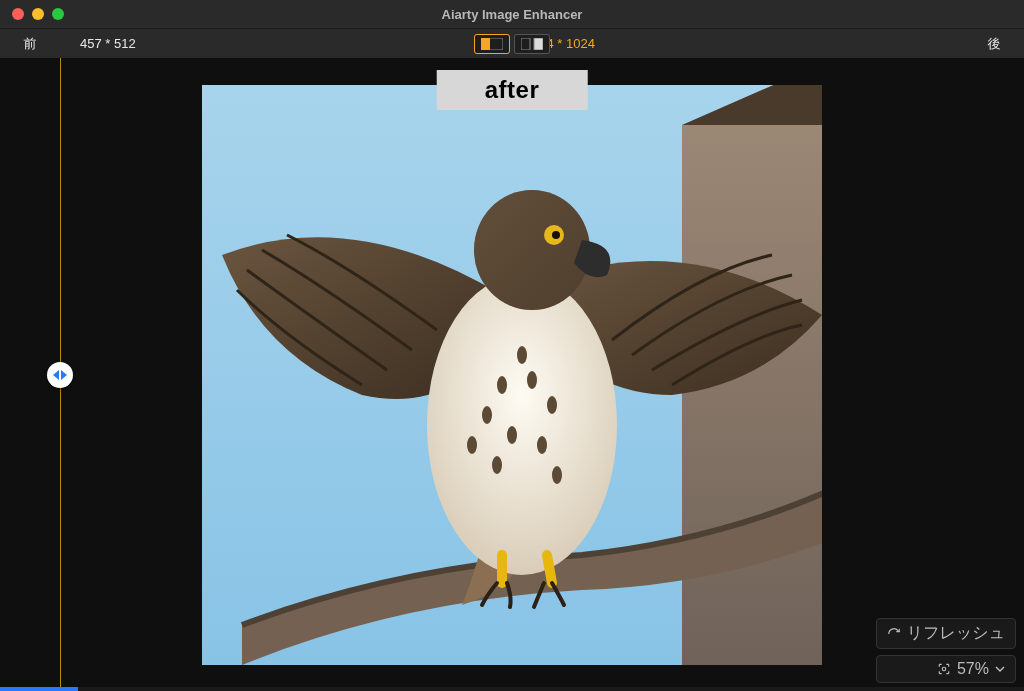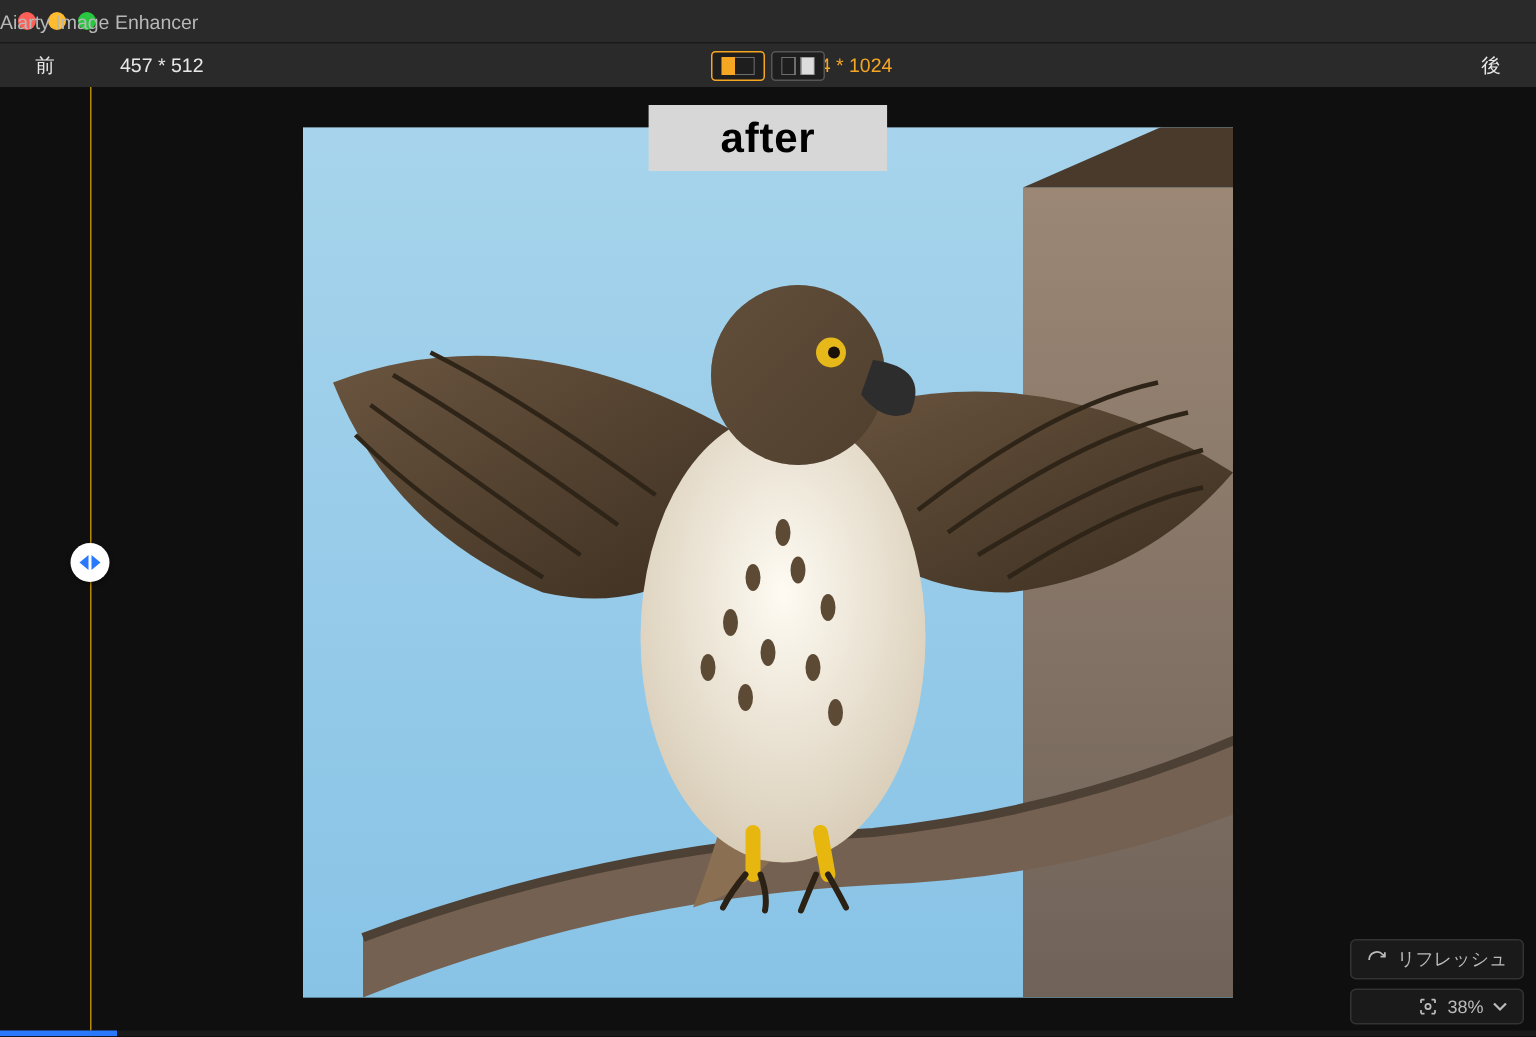--- a/index.html
+++ b/index.html
@@ -6,21 +6,21 @@
   *{box-sizing:border-box}
   .window{width:1024px;height:691px;position:relative;background:#0f0f0f;display:flex;flex-direction:column}
 
   
   .titlebar{height:28px;background:#2a2a2a;display:flex;align-items:center;position:relative}
   .traffic{display:flex;gap:8px;padding-left:12px}
   .t{width:12px;height:12px;border-radius:50%}
   .t.red{background:#ff5f57}
   .t.yellow{background:#febc2e}
   .t.green{background:#28c840}
-  .title{position:absolute;left:0;right:0;text-align:left;font-size:13px;color:#b8b8b8;font-weight:400;pointer-events:none}
+  .title{position:absolute;left:0;right:0;text-align:center;font-size:13px;color:#b8b8b8;font-weight:700;pointer-events:none}
 
   
   .toolbar{height:30px;background:#2a2a2a;border-top:1px solid #1a1a1a;display:flex;align-items:center;position:relative;font-size:13px}
   .tb-cell{padding:0 20px;color:#e8e8e8}
   .tb-before{width:60px;text-align:center}
   .tb-dim-before{color:#e8e8e8}
   .tb-after{width:60px;text-align:center;margin-left:auto}
   .tb-dim-after{color:#f5a623;font-weight:500;padding-right:20px}
   .tb-center{position:absolute;left:50%;transform:translateX(-50%);display:flex;gap:4px}
   .viewbtn{width:36px;height:20px;border:1px solid #555;border-radius:3px;background:#1e1e1e;display:flex;align-items:center;justify-content:center;cursor:pointer}
@@ -32,24 +32,24 @@
   .vline{position:absolute;top:0;bottom:0;left:60px;width:1px;background:#b88a00}
   .slider-handle{position:absolute;left:60px;top:50%;transform:translate(-50%,-50%);width:26px;height:26px;border-radius:50%;background:#fff;display:flex;align-items:center;justify-content:center;cursor:ew-resize;box-shadow:0 1px 3px rgba(0,0,0,.5)}
   .slider-handle::before,.slider-handle::after{content:"";width:0;height:0;border-top:5px solid transparent;border-bottom:5px solid transparent}
   .slider-handle::before{border-right:6px solid #2979ff;margin-right:1px}
   .slider-handle::after{border-left:6px solid #2979ff;margin-left:1px}
 
   .canvas{position:absolute;left:50%;top:50%;transform:translate(-50%,-50%);width:620px;height:580px;background:linear-gradient(to bottom,#a9cfe8 0%,#8fc6e8 100%)}
   
   .canvas svg{position:absolute;inset:0}
 
-  .after-badge{position:absolute;left:50%;top:12px;transform:translateX(-50%);background:#d7d7d7;color:#000;font-weight:700;font-size:28px;padding:6px 48px;font-family:Arial,sans-serif;letter-spacing:.5px}
-
-  
-  .br-controls{position:absolute;right:8px;bottom:8px;display:flex;flex-direction:column;gap:6px;font-size:12px;color:#bbb}
+  .after-badge{position:absolute;left:50%;top:12px;transform:translateX(-50%);background:#d7d7d7;color:#000;font-weight:700;font-size:24px;padding:6px 48px;font-family:Arial,sans-serif;letter-spacing:.5px}
+
+  
+  .br-controls{position:absolute;right:8px;bottom:8px;display:flex;flex-direction:column;gap:6px;font-size:16px;color:#bbb}
   .br-row{display:flex;align-items:center;justify-content:flex-end;gap:6px;background:#1a1a1a;border:1px solid #333;border-radius:4px;padding:4px 10px;cursor:pointer}
   .br-row svg{flex-shrink:0}
 
   
   .bottomstrip{height:4px;background:#1a1a1a;width:100%;position:absolute;bottom:0;left:0}
   .bottomstrip .prog{height:100%;width:78px;background:#2979ff}
 </style>
 </head>
 <body>
 <div class="window">
@@ -182,21 +182,21 @@
           <path d="M3 12a9 9 0 0 1 15.5-6.3L21 8"></path>
             <path d="M21 3v5h-5"></path>
         </svg>
         <span>リフレッシュ</span>
       </div>
       <div class="br-row">
         <svg width="14" height="14" viewBox="0 0 24 24" fill="none" stroke="#bbb" stroke-width="2">
           <path d="M4 4h4M4 4v4M20 4h-4M20 4v4M4 20h4M4 20v-4M20 20h-4M20 20v-4"></path>
           <circle cx="12" cy="12" r="3"></circle>
         </svg>
-        <span>38%</span>
+        <span>57%</span>
         <svg width="10" height="10" viewBox="0 0 10 10">
           <path d="M1 3 L5 7 L9 3" fill="none" stroke="#bbb" stroke-width="1.5"></path>
         </svg>
       </div>
     </div>
 
     <div class="bottomstrip">
       <div class="prog"></div>
     </div>
   </div>

